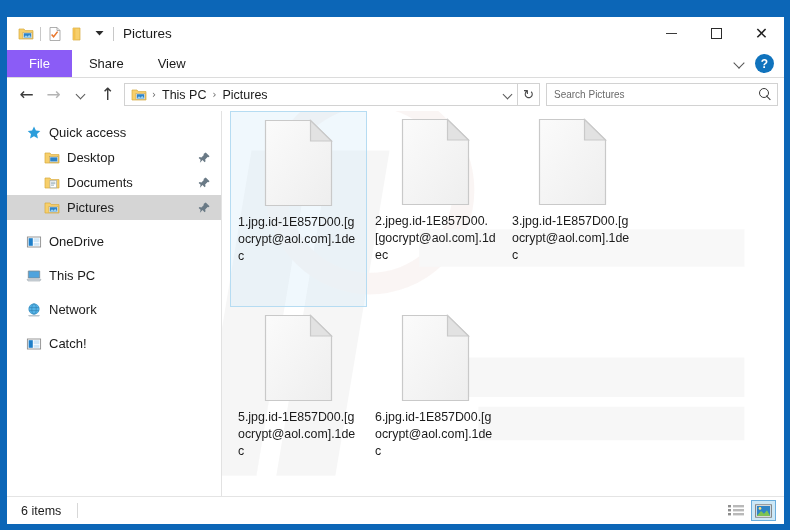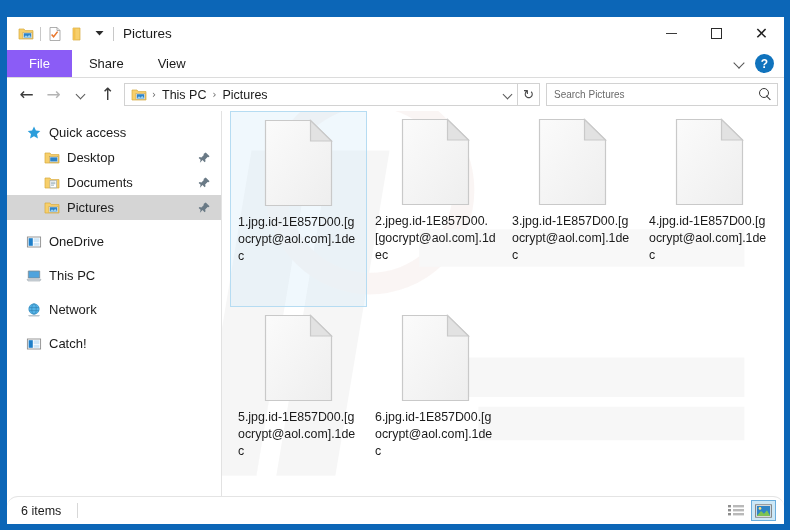--- a/index.html
+++ b/index.html
@@ -129,21 +129,21 @@
 
   
   #watermark {
     position:absolute; left:0; top:0; right:0; bottom:0; pointer-events:none;
     opacity:0.55;
   }
 
   
   #statusbar {
     position:absolute; left:0; right:0; bottom:0; height:28px; background:#fff;
-    border-top:1px solid #e4e4e4; display:flex; align-items:center; padding-left:14px;border-radius:11px;
+    border-top:1px solid #e4e4e4; display:flex; align-items:center; padding-left:14px;
   }
   #status-text { font-size:12.5px; color:#1b1b1b; }
   #status-sep { width:1px; height:15px; background:#d8d8d8; margin-left:16px; }
   #viewbtns { position:absolute; right:8px; top:3px; display:flex; gap:3px; }
   .vbtn { width:25px; height:21px; display:flex; align-items:center; justify-content:center; }
   .vbtn.active { background:#cde8f7; border:1px solid #6aaddc; }
 </style>
 </head>
 <body>
 
@@ -393,29 +393,20 @@
         <div class="fitem" style="left:282px; top:0px;">
           <div class="ficon">
             <svg width="69" height="88" viewBox="0 0 69 88">
               <path d="M1.5 1.5h45l21 20.5v64.5h-66z" fill="url(#pg)" stroke="#c9c9c9" stroke-width="1.2"></path>
               <path d="M46.5 1.5l21 20.5h-21z" fill="#e2e2e2" stroke="#c9c9c9" stroke-width="1.2"></path>
             </svg>
           </div>
           <div class="fname">3.jpg.id-1E857D00.[gocrypt@aol.com].1dec</div>
         </div>
 
-        <div class="fitem" style="left:419px; top:0px;">
-          <div class="ficon">
-            <svg width="69" height="88" viewBox="0 0 69 88">
-              <path d="M1.5 1.5h45l21 20.5v64.5h-66z" fill="url(#pg)" stroke="#c9c9c9" stroke-width="1.2"></path>
-              <path d="M46.5 1.5l21 20.5h-21z" fill="#e2e2e2" stroke="#c9c9c9" stroke-width="1.2"></path>
-            </svg>
-          </div>
-          <div class="fname">4.jpg.id-1E857D00.[gocrypt@aol.com].1dec</div>
-        </div>
 
         <div class="fitem" style="left:8px;  top:196px;">
           <div class="ficon">
             <svg width="69" height="88" viewBox="0 0 69 88">
               <path d="M1.5 1.5h45l21 20.5v64.5h-66z" fill="url(#pg)" stroke="#c9c9c9" stroke-width="1.2"></path>
               <path d="M46.5 1.5l21 20.5h-21z" fill="#e2e2e2" stroke="#c9c9c9" stroke-width="1.2"></path>
             </svg>
           </div>
           <div class="fname">5.jpg.id-1E857D00.[gocrypt@aol.com].1dec</div>
         </div>

